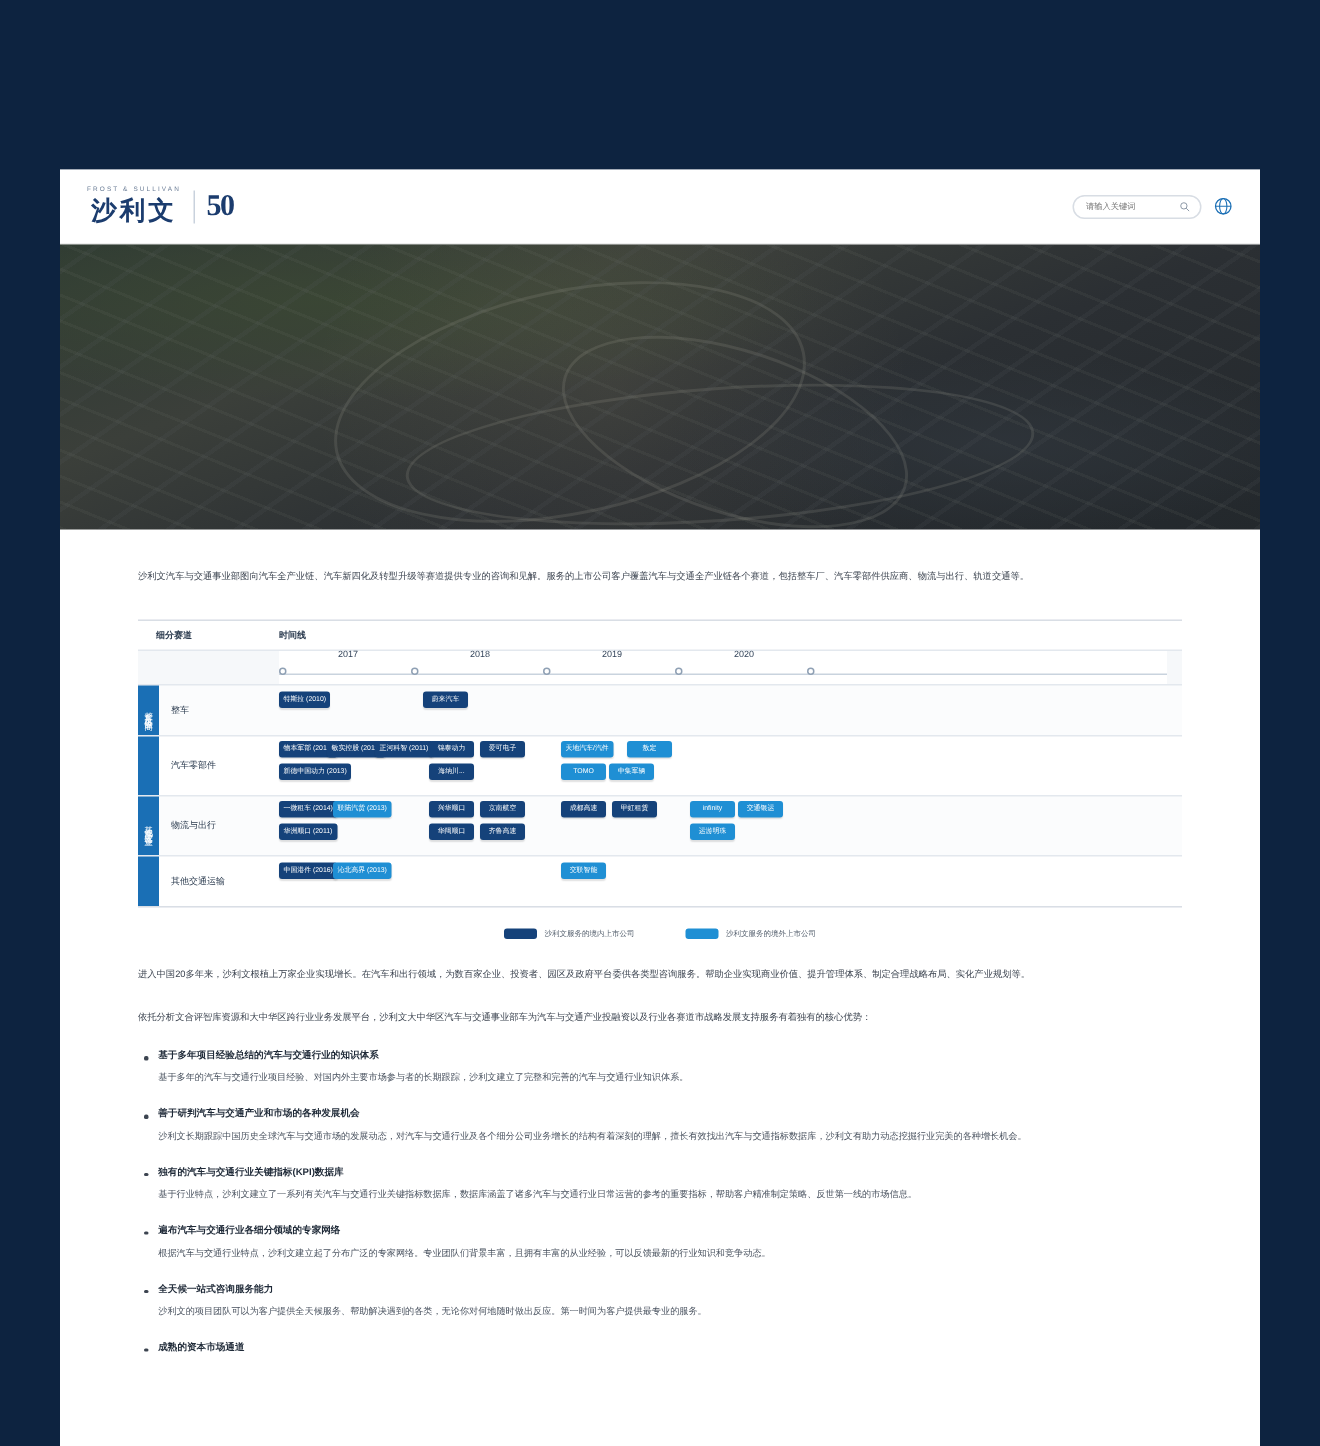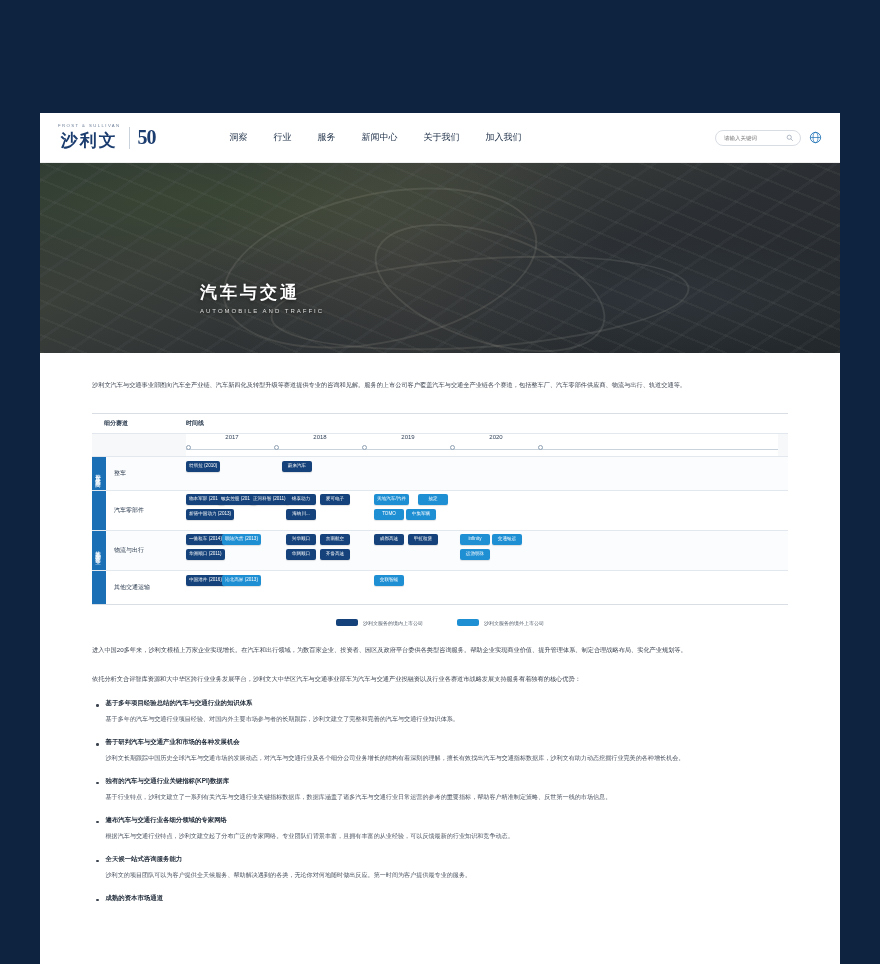--- a/index.html
+++ b/index.html
@@ -192,28 +192,20 @@
   <div class="header">
     <div class="logo-wrap">
       <div class="logo-left">
         <div class="logo-en">FROST &amp; SULLIVAN</div>
         <div class="logo-cn">沙利文</div>
       </div>
       <div class="logo-divider"></div>
       <div class="logo-60">50</div>
     </div>
 
-    <div class="nav">
-      <div class="nav-item">洞察</div>
-      <div class="nav-item">行业</div>
-      <div class="nav-item">服务</div>
-      <div class="nav-item">新闻中心</div>
-      <div class="nav-item">关于我们</div>
-      <div class="nav-item">加入我们</div>
-    </div>
 
     <div class="header-right">
       <div class="search-box">
         <input type="text" placeholder="请输入关键词" style="">
         <svg class="search-icon" viewBox="0 0 16 16">
           <circle cx="6.5" cy="6.5" r="4.2" fill="none" stroke="#8a96a5" stroke-width="1.3"></circle>
           <line x1="9.6" y1="9.6" x2="13.5" y2="13.5" stroke="#8a96a5" stroke-width="1.3"></line>
         </svg>
       </div>
       <svg class="globe-icon" viewBox="0 0 24 24">
@@ -221,24 +213,20 @@
         <ellipse cx="12" cy="12" rx="4.5" ry="9.5" fill="none" stroke="#1b6fb5" stroke-width="1.3"></ellipse>
         <line x1="2.5" y1="12" x2="21.5" y2="12" stroke="#1b6fb5" stroke-width="1.3"></line>
       </svg>
     </div>
   </div>
 
   <div class="hero">
     <div class="hero-road r1"></div>
     <div class="hero-road r2"></div>
     <div class="hero-road r3"></div>
-    <div class="hero-text">
-      <div class="hero-title">汽车与交通</div>
-      <div class="hero-sub">AUTOMOBILE AND TRAFFIC</div>
-    </div>
   </div>
 
   <div class="content">
 
     <div class="intro">沙利文汽车与交通事业部图向汽车全产业链、汽车新四化及转型升级等赛道提供专业的咨询和见解。服务的上市公司客户覆盖汽车与交通全产业链各个赛道，包括整车厂、汽车零部件供应商、物流与出行、轨道交通等。</div>
 
     <div class="tl">
       <div class="tl-head">
         <div class="tl-head-cell c1">细分赛道</div>
         <div class="tl-head-cell">时间线</div>

